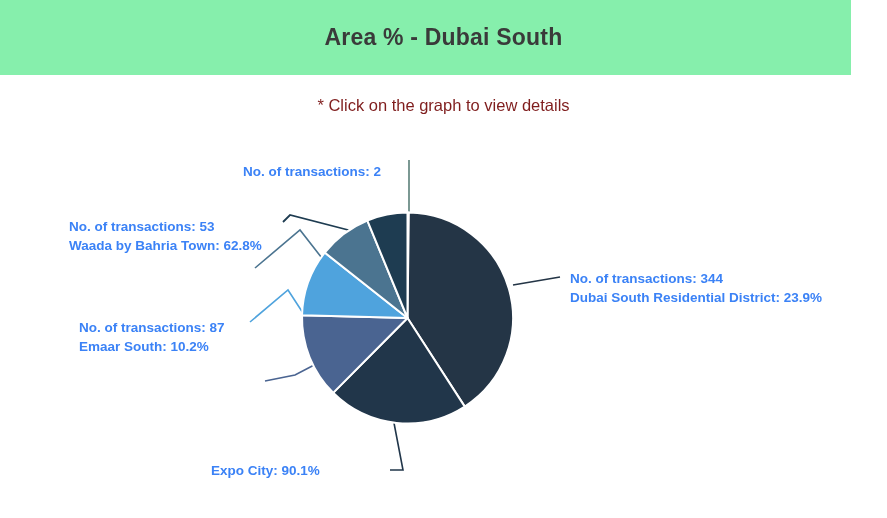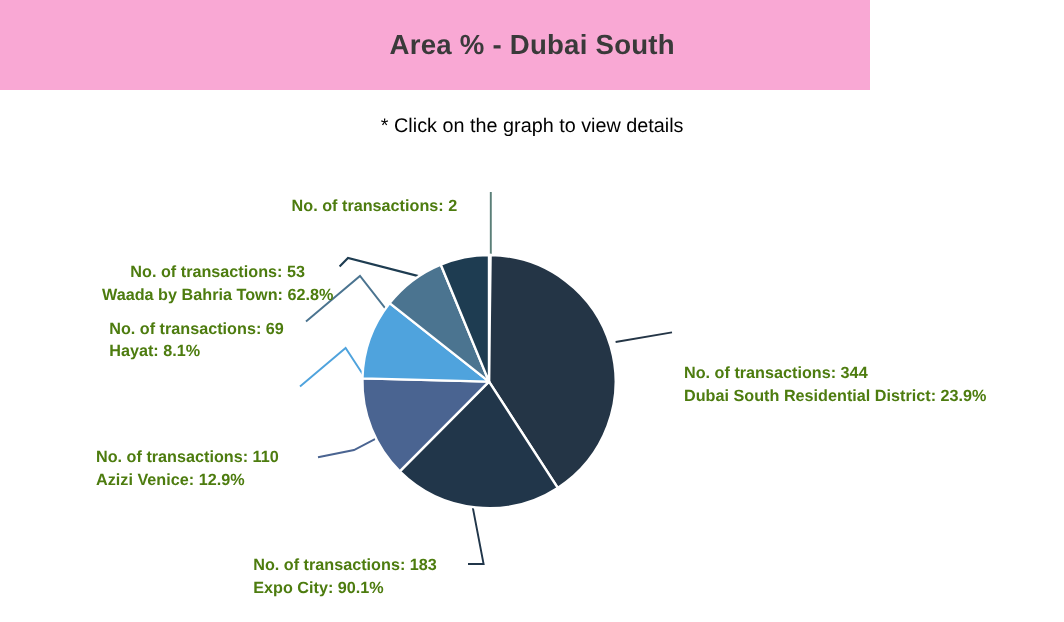--- a/index.html
+++ b/index.html
@@ -11,23 +11,23 @@
     height: 518px;
     background: #ffffff;
     font-family: "Liberation Sans", sans-serif;
     overflow: hidden;
     position: relative;
   }
   #header-bar {
     position: absolute;
     left: 0;
     top: 0;
-    width: 725px;
+    width: 851px;
     height: 75px;
-    background: #f9a8d4;
+    background: #86efac;
     box-sizing: border-box;
   }
   #page-title {
     position: absolute;
     left: 0;
     top: 0;
     width: 887px;
     height: 75px;
     line-height: 75px;
     text-align: center;
@@ -36,39 +36,39 @@
     color: #3a3a3a;
     letter-spacing: 0.2px;
   }
   #chart-hint {
     position: absolute;
     left: 0;
     top: 96px;
     width: 887px;
     text-align: center;
     font-size: 16.5px;
-    color: #000000;
+    color: #7f1d1d;
   }
   #chart-area {
     position: absolute;
     left: 0;
     top: 0;
     width: 887px;
     height: 518px;
   }
   #pie-svg {
     position: absolute;
     left: 0;
     top: 0;
   }
   .slice-label {
     position: absolute;
     font-size: 13.5px;
     font-weight: bold;
-    color: #4d7c0f;
+    color: #3b82f6;
     line-height: 19px;
     white-space: nowrap;
   }
   .slice-label .lbl-line2 {
     display: block;
   }
   .lbl-right { text-align: left; }
   .lbl-left  { text-align: left; }
 </style>
 </head>
@@ -102,39 +102,34 @@
         <path d="M 407.5 318 L 302.03 315.34 A 105.5 105.5 0 0 1 324.72 252.59 Z" fill="#4fa3dd" stroke="#ffffff" stroke-width="2" stroke-linejoin="round"></path>
         <path d="M 407.5 318 L 324.72 252.59 A 105.5 105.5 0 0 1 367.28 220.47 Z" fill="#4b7490" stroke="#ffffff" stroke-width="2" stroke-linejoin="round"></path>
         <path d="M 407.5 318 L 367.28 220.47 A 105.5 105.5 0 0 1 407.50 212.50 Z" fill="#1e3c51" stroke="#ffffff" stroke-width="2" stroke-linejoin="round"></path>
       </g>
   </svg>
 
   <div class="slice-label lbl-left" style="left:243px; top:162px;">
     <span>No. of transactions: 2</span>
   </div>
 
-  <div class="slice-label lbl-right" style="left:570px; top:269px;margin-top:32px;">
+  <div class="slice-label lbl-right" style="left:570px; top:269px;">
     <span>No. of transactions: 344</span>
     <span class="lbl-line2">Dubai South Residential District: 23.9%</span>
   </div>
 
   <div class="slice-label lbl-left" style="left:211px; top:461px;">
-    <span>No. of transactions: 183</span>
     <span class="lbl-line2">Expo City: 90.1%</span>
   </div>
 
-  <div class="slice-label lbl-left" style="left:80px; top:371px;">
-    <span>No. of transactions: 110</span>
-    <span class="lbl-line2">Azizi Venice: 12.9%</span>
+
+  <div class="slice-label lbl-left" style="left:79px; top:318px;">
+    <span>No. of transactions: 87</span>
+    <span class="lbl-line2">Emaar South: 10.2%</span>
   </div>
 
 
-  <div class="slice-label lbl-left" style="left:91px; top:264px;">
-    <span>No. of transactions: 69</span>
-    <span class="lbl-line2">Hayat: 8.1%</span>
-  </div>
-
-  <div class="slice-label lbl-left" style="left:85px; top:217px;text-align:center;">
+  <div class="slice-label lbl-left" style="left:69px; top:217px;">
     <span>No. of transactions: 53</span>
     <span class="lbl-line2">Waada by Bahria Town: 62.8%</span>
   </div>
 
 </div>
 
 </body></html>

